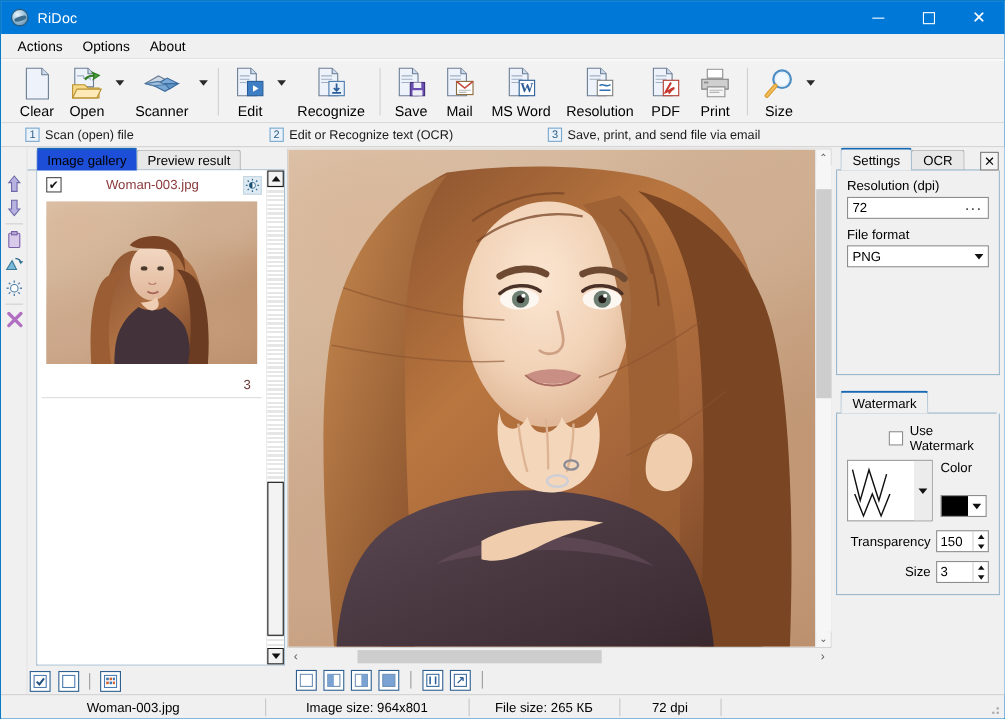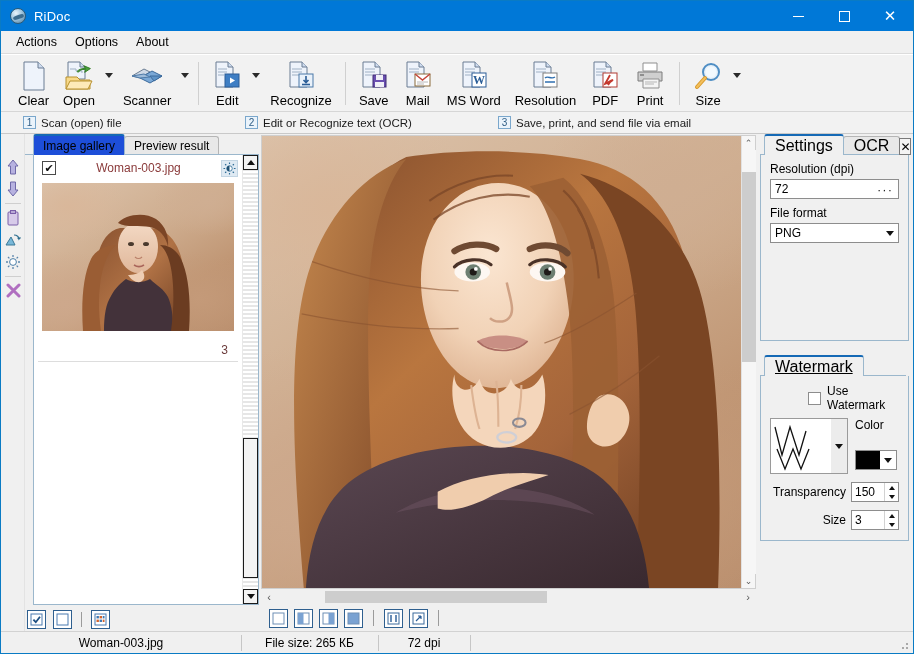--- a/index.html
+++ b/index.html
@@ -195,21 +195,21 @@
   .vt-sep { width:1px; height:16px; background:#9b9b9b; margin:0 4px; }
 
   
   .right-col {
     width:157px; flex:0 0 157px; display:flex; flex-direction:column; min-height:0;
     background:#f0f0f0; padding-right:3px;
   }
   .panel-tabs { height:21px; flex:0 0 21px; display:flex; align-items:flex-end; position:relative; padding-left:8px; }
   .panel-tabs::after{ content:""; position:absolute; left:4px; right:4px; bottom:0; height:1px; background:#9bb7cc; }
   .ptab {
-    height:19px; padding:0 10px; display:flex; align-items:center; font-size:16px;
+    height:19px; padding:0 10px; display:flex; align-items:center; font-size:12px;
     background:#e8e8e8; border:1px solid #b5b5b5; border-bottom:none;
     border-radius:3px 3px 0 0; margin-right:-1px; cursor:default;
   }
   .ptab.active { background:#f0f0f0; height:21px; border-color:#9bb7cc; border-top:2px solid #1569b5; z-index:2; }
   .close-x {
     margin-left:auto; margin-right:2px; width:17px; height:17px;
     border:1px solid #7a7a7a; background:#f4f4f4;
     display:flex; align-items:center; justify-content:center; font-size:12px; cursor:default;
     line-height:1; z-index:3;
   }
@@ -225,21 +225,21 @@
   .inp .val { flex:1 1 auto; }
   .dots { font-size:13px; letter-spacing:1px; color:#222; padding-right:3px; }
   .sel {
     height:20px; background:#fff; border:1px solid #8d8d8d;
     display:flex; align-items:center; padding:0 0 0 4px; font-size:12px;
   }
   .sel .val { flex:1 1 auto; }
   .sel-arrow { width:17px; height:18px; display:flex; align-items:center; justify-content:center; }
   .caret { border-left:4px solid transparent; border-right:4px solid transparent; border-top:5px solid #111; }
 
-  .wm-tabs { height:19px; flex:0 0 19px; display:flex; align-items:flex-end; padding-left:8px; position:relative; margin-top:16px;text-decoration:underline; }
+  .wm-tabs { height:19px; flex:0 0 19px; display:flex; align-items:flex-end; padding-left:8px; position:relative; margin-top:16px; }
   .wm-tabs::after{ content:""; position:absolute; left:4px; right:4px; bottom:0; height:1px; background:#9bb7cc; }
   .wm-body {
     flex:0 0 auto; border:1px solid #9bb7cc; border-top:none; background:#f0f0f0;
     padding:8px 9px 10px 9px; margin-left:4px; margin-right:1px;
   }
   .chk-row { display:flex; align-items:center; gap:6px; margin-bottom:6px;padding-left:38px; }
   .chk { width:13px; height:13px; border:1px solid #8d8d8d; background:#fff; flex:0 0 13px; }
   .wm-mid { display:flex; gap:7px; align-items:flex-start; }
   .wm-preview {
     width:78px; height:56px; background:#fff; border:1px solid #9a9a9a;
@@ -887,20 +887,21 @@
             <rect x="2.5" y="6.6" width="2.4" height="2.4" fill="#d2642f"></rect>
             <rect x="5.6" y="6.6" width="2.4" height="2.4" fill="#3f79b4"></rect>
             <rect x="8.7" y="6.6" width="1.8" height="2.4" fill="#d2642f"></rect>
           </svg>
       </div>
     </div>
   </div>
 
   <div class="statusbar">
     <div class="st-cell" style="width:240px;">Woman-003.jpg</div>
+    <div class="st-cell" style="width:185px;">Image size: 964x801</div>
     <div class="st-cell" style="width:137px;text-align:right;">File size: 265 КБ</div>
     <div class="st-cell" style="width:92px;">72 dpi</div>
     <div class="st-cell" style="flex:1 1 auto;"></div>
     <div class="grip">
       <i style="left:8px;top:8px;"></i>
         <i style="left:4px;top:8px;"></i>
         <i style="left:8px;top:4px;"></i>
     </div>
   </div>
 </div>

